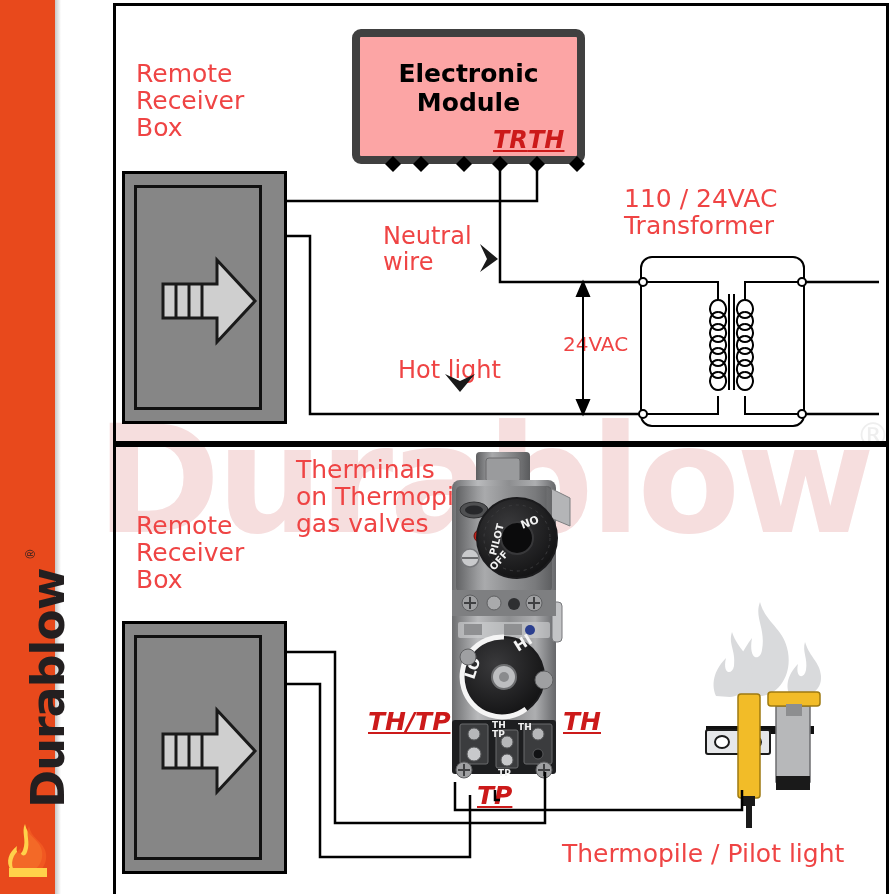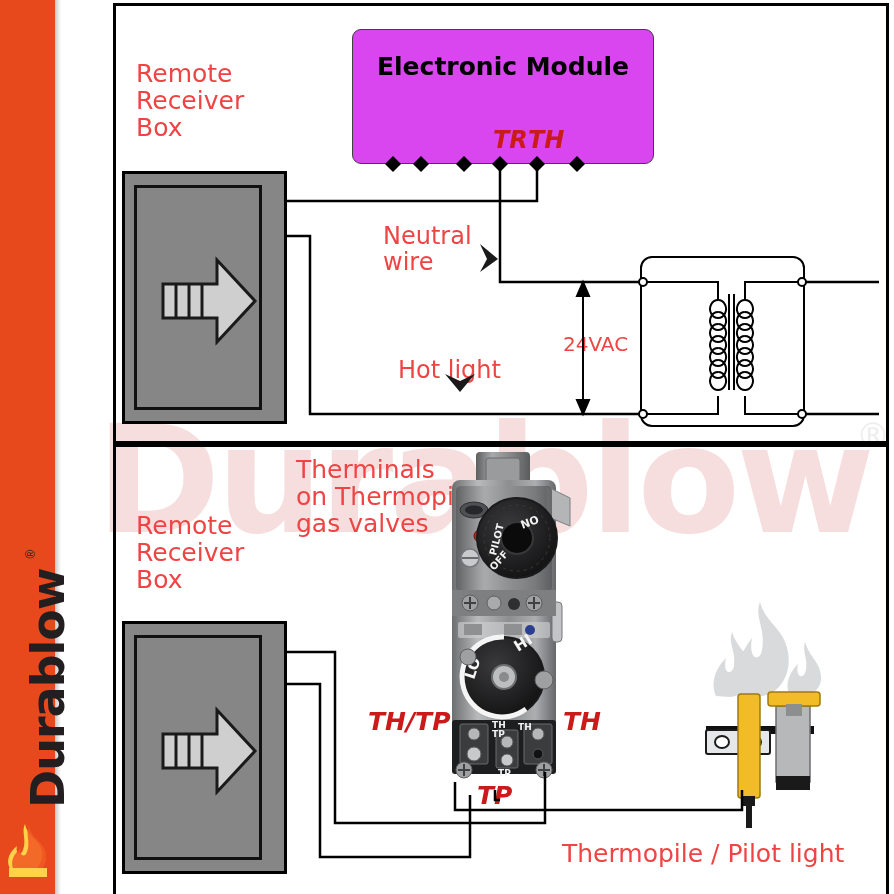--- a/index.html
+++ b/index.html
@@ -35,34 +35,34 @@
 
   
   .frame{position:absolute;border:3px solid #000;background:transparent;}
   #frame-top{left:113px;top:3px;width:770px;height:435px;}
   #frame-bottom{left:113px;top:444px;width:770px;height:447px;}
 
   
   .lbl{position:absolute;font-family:"DejaVu Sans", sans-serif;
        font-weight:normal;color:#ef4444;line-height:1.08;white-space:pre-line;}
   .lbl-red{position:absolute;font-family:"DejaVu Sans", sans-serif;
-       font-weight:bold;font-style:italic;color:#cc1a1a;line-height:1;}
+       font-weight:bold;font-style:italic;color:#cc1a1a;line-height:1;text-decoration:underline;}
 
   
   .receiver{position:absolute;background:#868686;border:3px solid #000;
             box-sizing:border-box;}
   .receiver-inner{position:absolute;left:9px;top:11px;right:22px;bottom:11px;
             border:3px solid #111;box-sizing:border-box;}
   .rx-arrow{position:absolute;}
   svg.overlay{position:absolute;left:0;top:0;width:894px;height:894px;
               pointer-events:none;}
 
   
-  .emod{position:absolute;left:352px;top:29px;width:302px;height:135px;
-        border:1px solid #404040;border-radius:9px;background:#d946ef;
+  .emod{position:absolute;left:352px;top:29px;width:233px;height:135px;
+        border:8px solid #404040;border-radius:9px;background:#fca5a5;
         box-sizing:border-box;}
   .emod-title{position:absolute;left:0;top:22px;width:100%;text-align:center;
         font-family:"DejaVu Sans", sans-serif;font-weight:bold;font-size:25px;
         color:#000;}
 
   
   .xfmr{position:absolute;left:640px;top:256px;width:165px;height:171px;
         border:2.5px solid #000;border-radius:12px;background:#fff;
         box-sizing:border-box;}
 
@@ -112,20 +112,22 @@
     </svg>
   </div>
 
   <div class="emod">
     <div class="emod-title">Electronic Module</div>
   </div>
 
   <div class="lbl-red" style="left:493px;top:128px;font-size:24px;">TR</div>
   <div class="lbl-red" style="left:528px;top:128px;font-size:24px;">TH</div>
 
+  <div class="lbl" style="left:624px;top:185px;font-size:25px;text-align:left;">110 / 24VAC
+Transformer</div>
 
   <div class="xfmr"></div>
 
   <div class="lbl" style="left:383px;top:224px;font-size:24px;">Neutral
 wire</div>
   <div class="lbl" style="left:398px;top:358px;font-size:24px;">Hot light</div>
   <div class="lbl" style="left:534px;top:334px;font-size:20px;margin-left:29px;">24VAC</div>
 
   <div class="lbl" style="left:136px;top:512px;font-size:25px;">Remote
 Receiver

